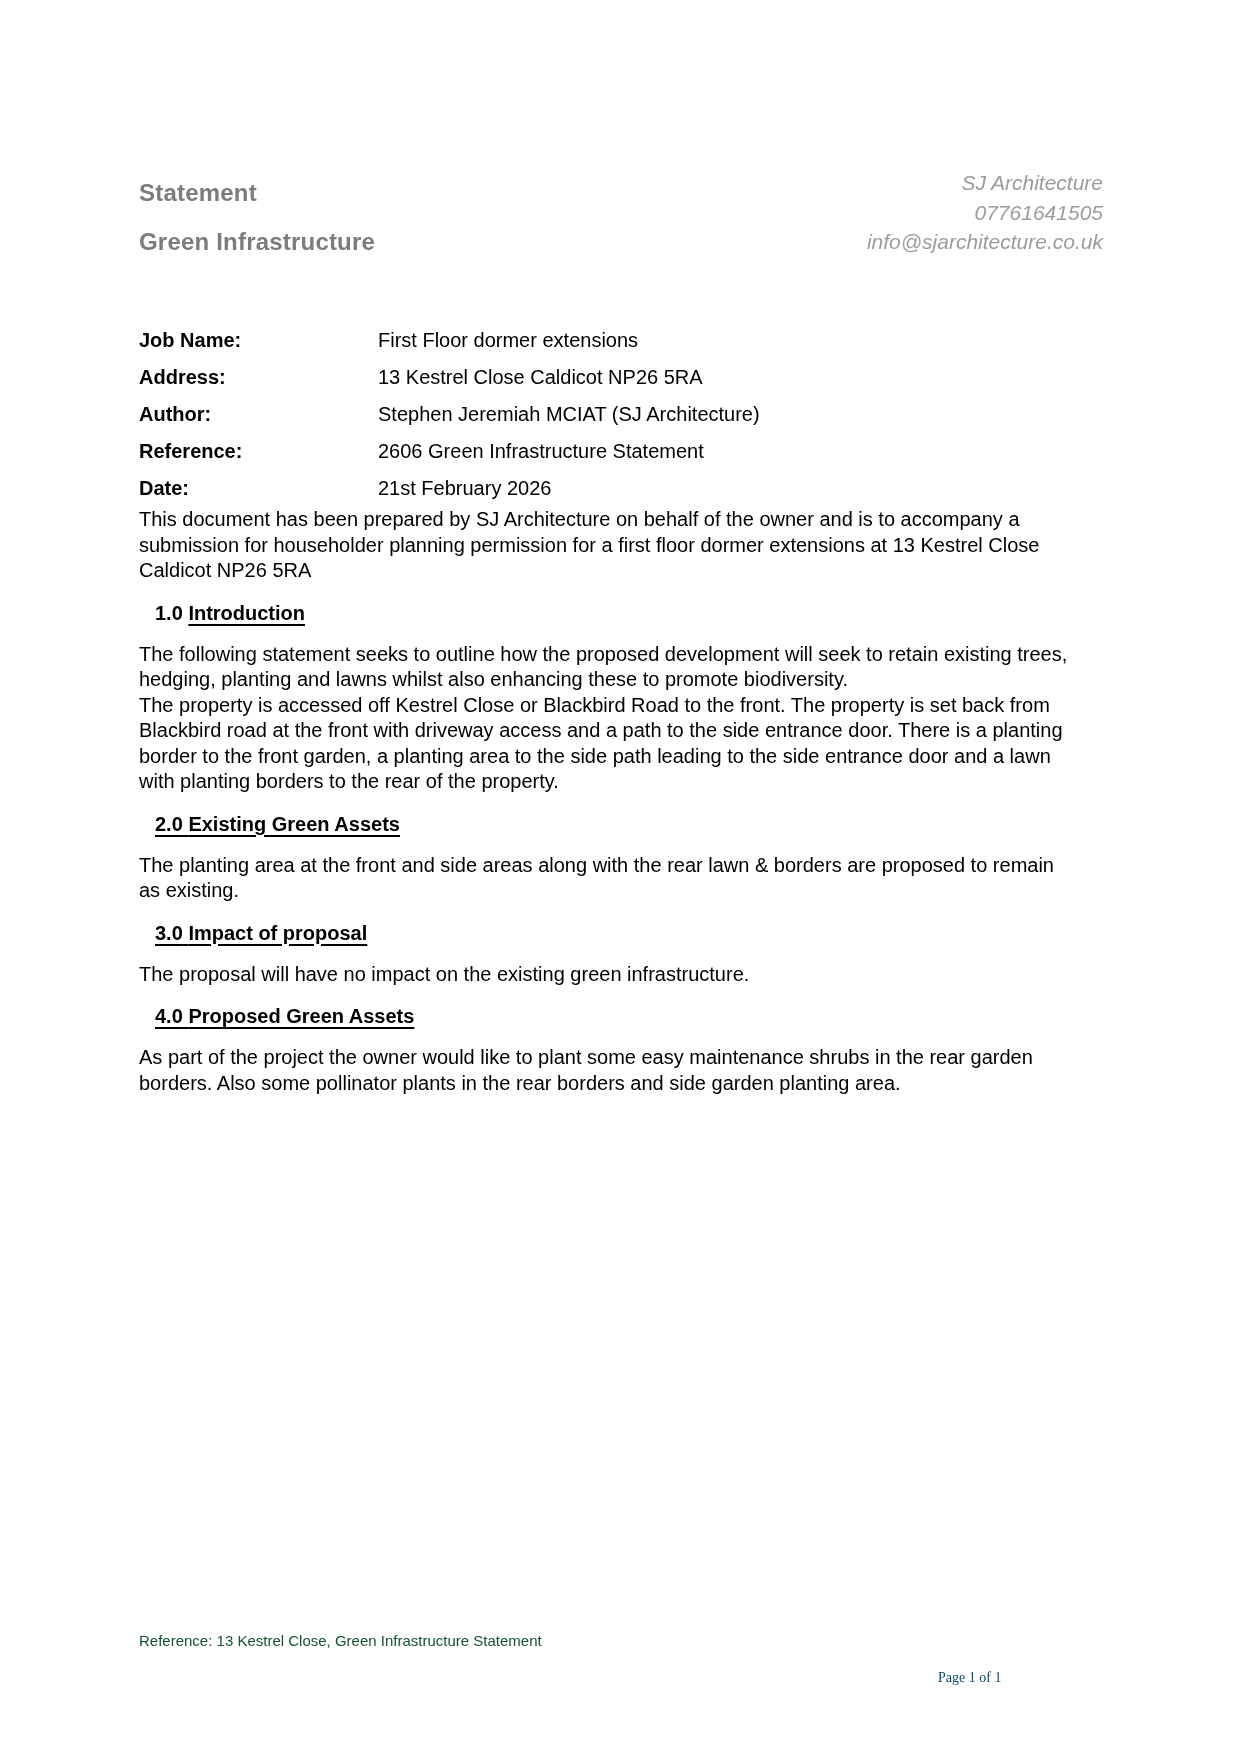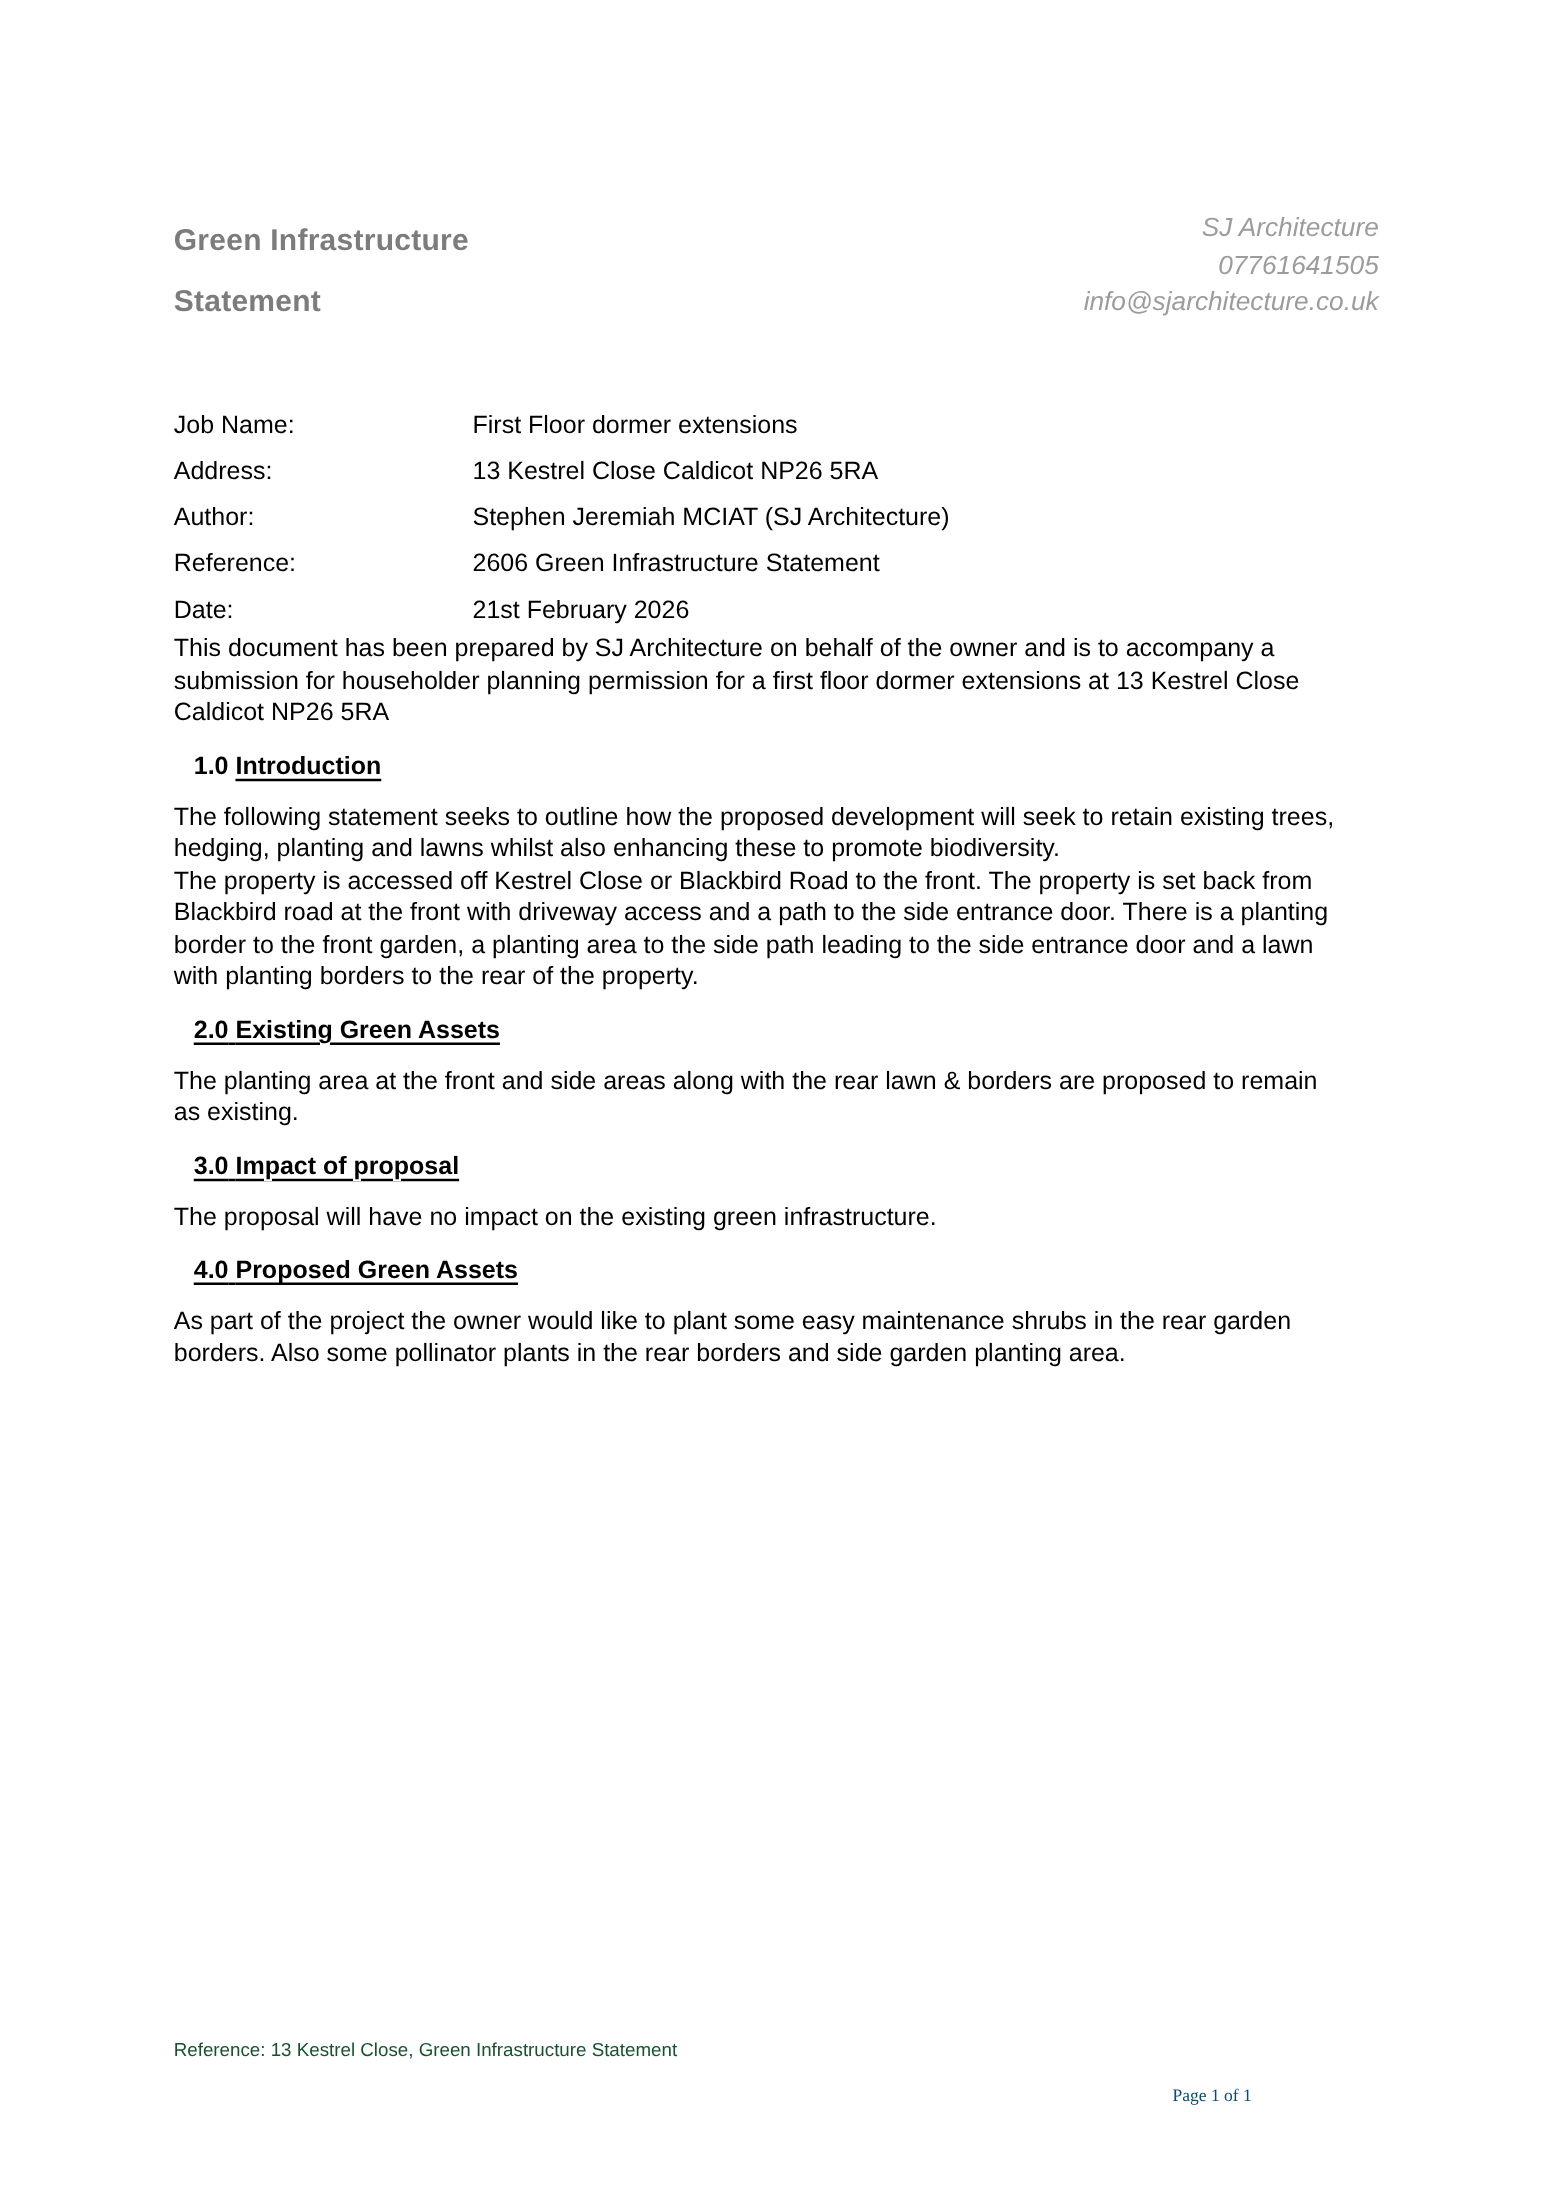--- a/index.html
+++ b/index.html
@@ -33,21 +33,21 @@
   }
   .contact {
     text-align: right;
     font-size: 21px;
     color: #9c9c9c;
     line-height: 29.5px;
     font-style: italic;
   }
   .meta-table { margin-top: 56px; }
   .meta-row { display: flex; line-height: 37px; font-size: 20px; }
-  .meta-label { width: 239px; font-weight: normal; flex: 0 0 auto; }
+  .meta-label { width: 239px; font-weight: bold; flex: 0 0 auto; }
   .meta-value { flex: 1 1 auto; }
   p.body-text {
     margin: 0;
     font-size: 20px;
     line-height: 25.5px;
     max-width: 940px;
   }
   .intro { margin-top: 70px; }
   h2.sec-heading {
     margin: 16px;
@@ -88,22 +88,22 @@
   }
 </style>
 </head>
 <body>
 
 <div class="page">
   <div class="content">
 
     <div class="header-row">
       <div class="doc-title">
+        <div>Statement</div>
         <div>Green Infrastructure</div>
-        <div>Statement</div>
       </div>
       <div class="contact">
         <div>SJ Architecture</div>
         <div>07761641505</div>
         <div>info@sjarchitecture.co.uk</div>
       </div>
     </div>
 
     <div class="meta-table">
       <div class="meta-row">

